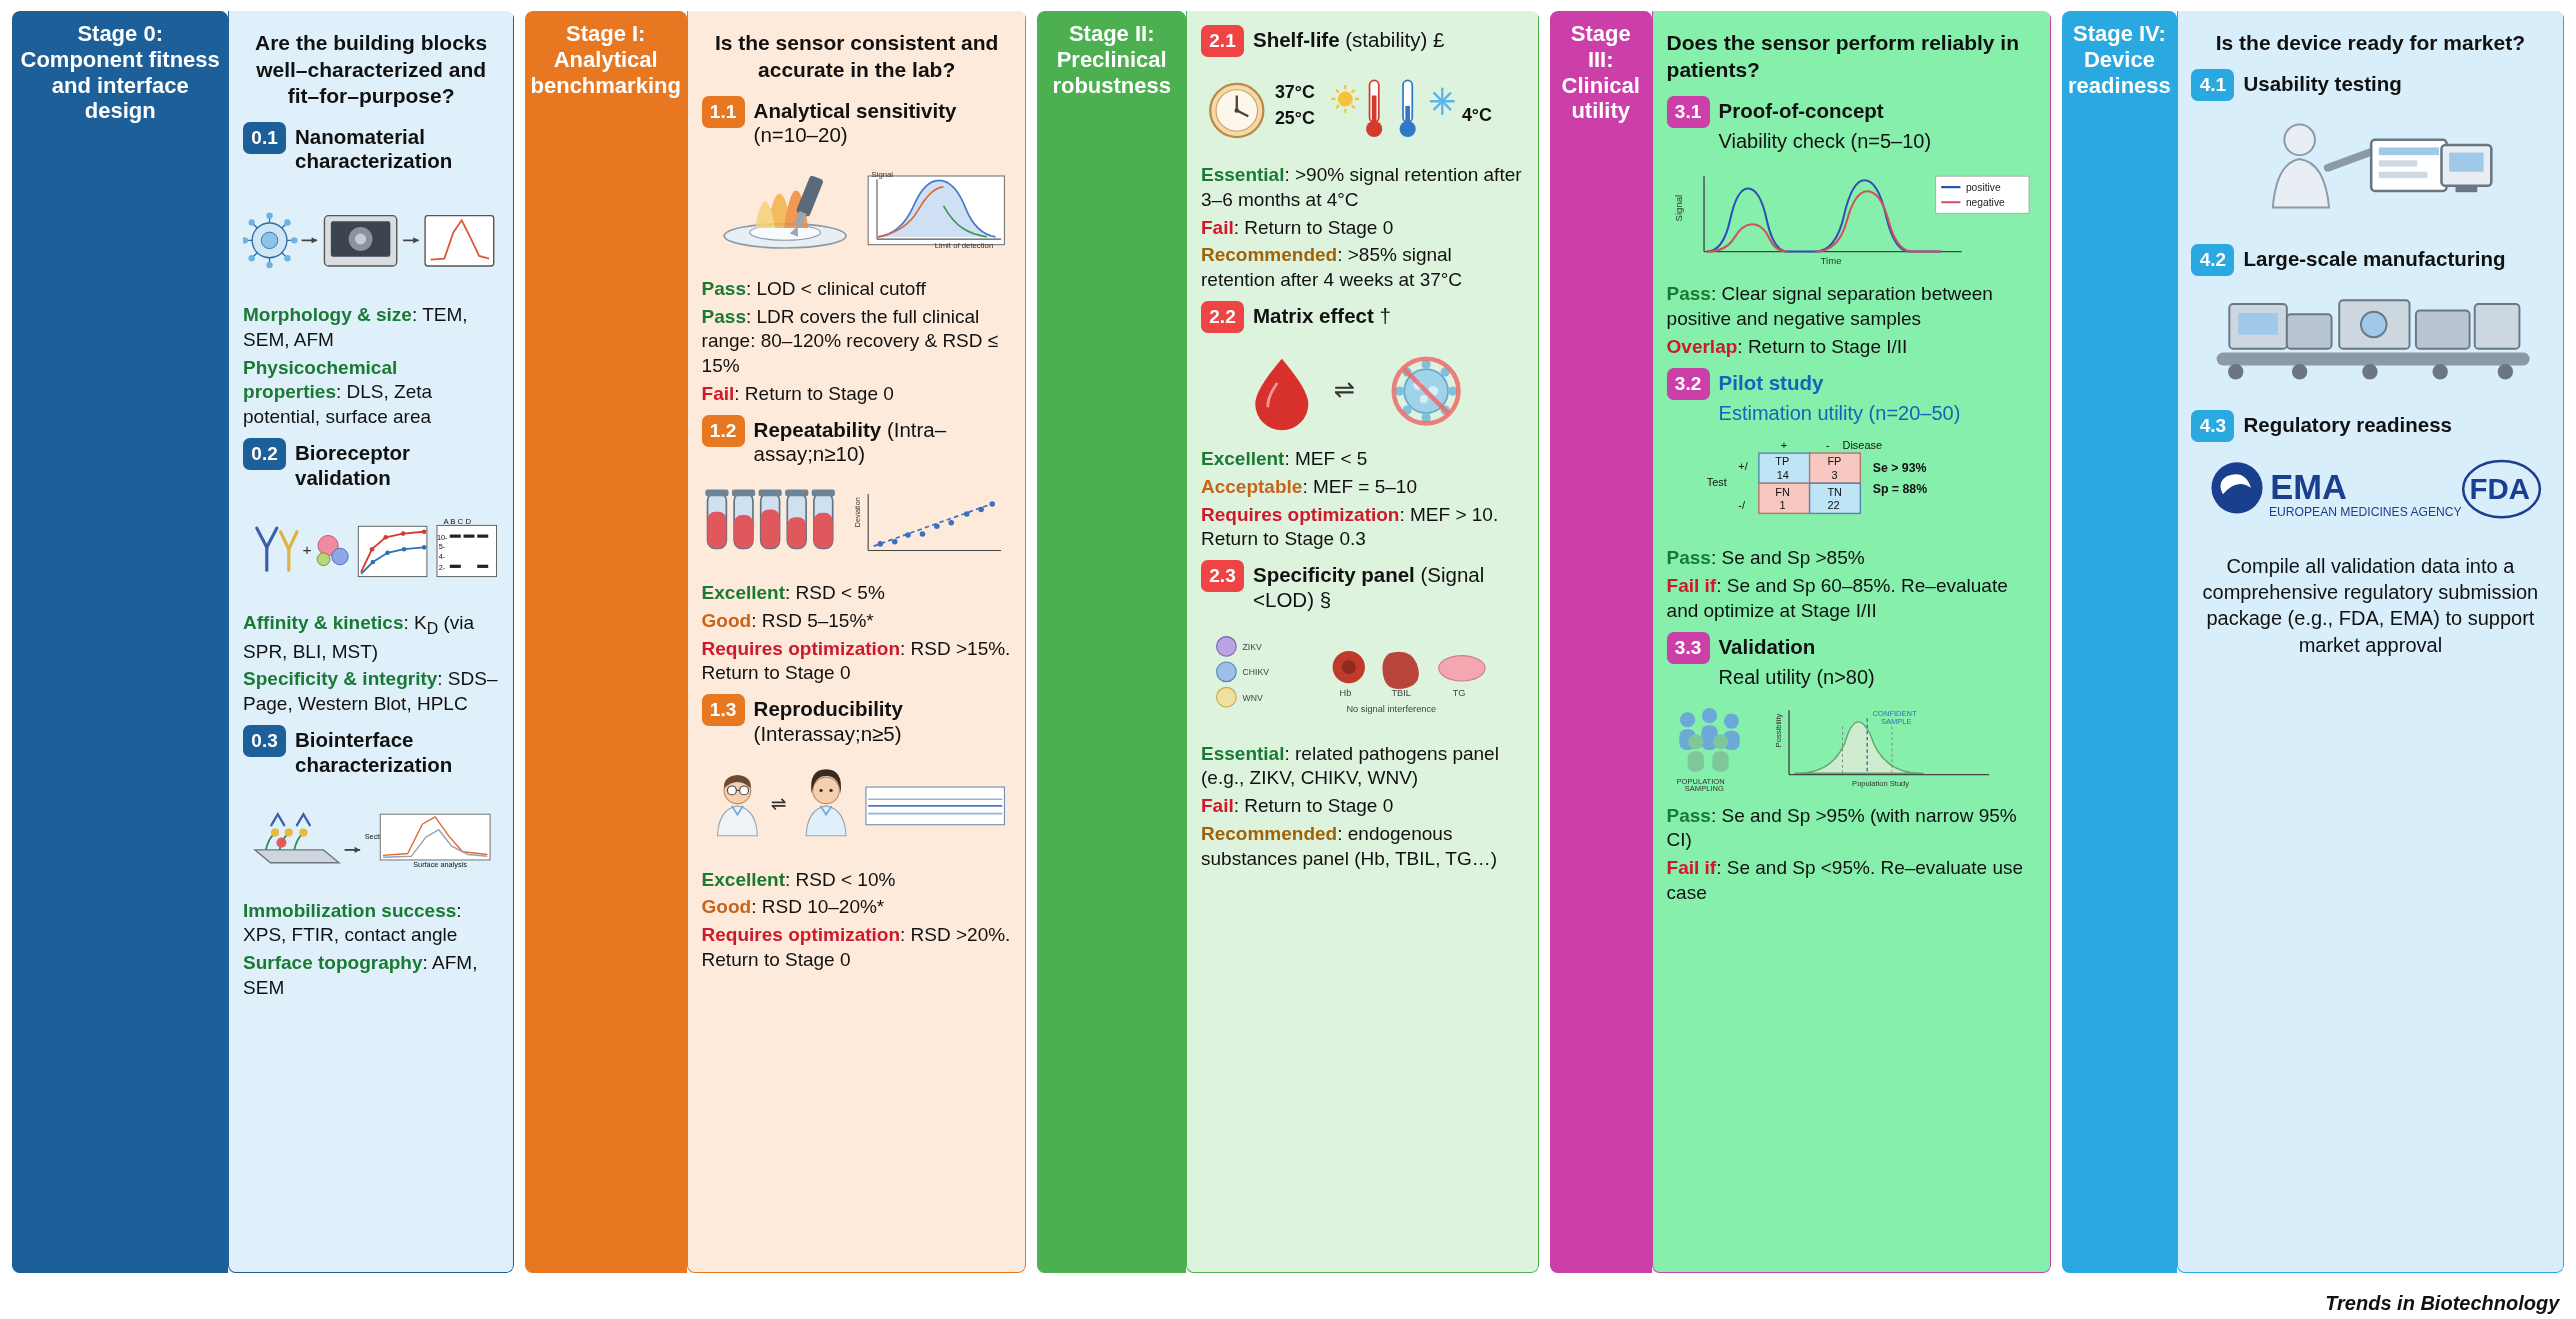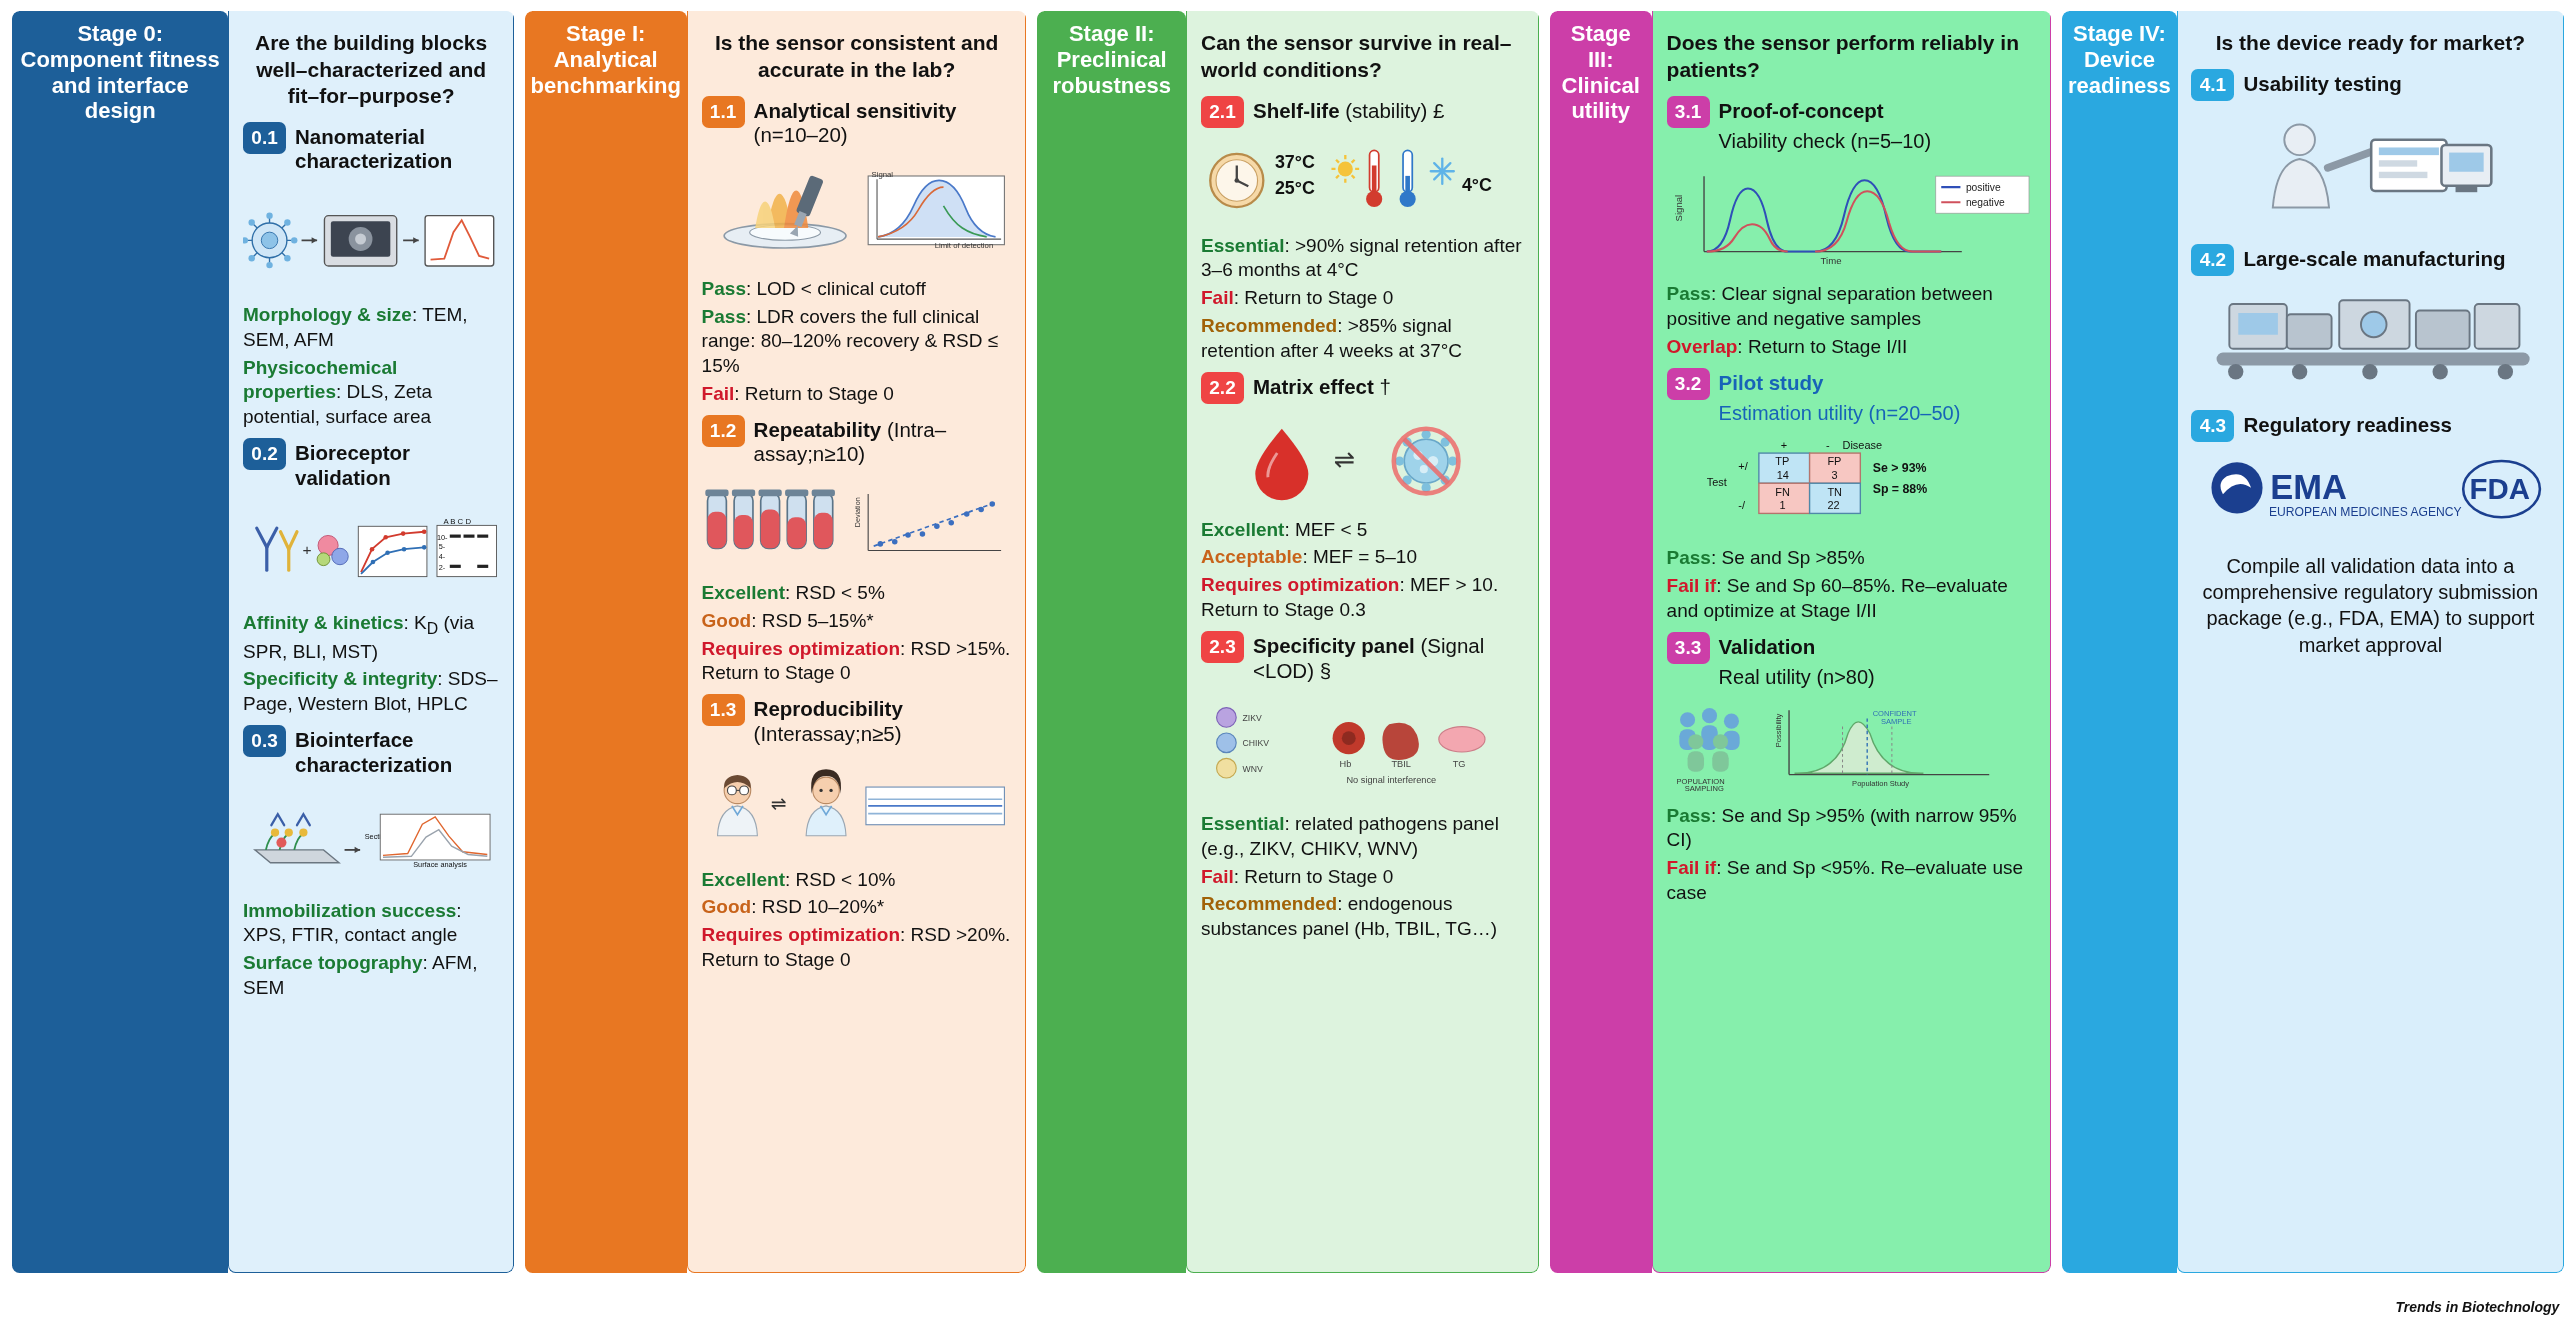--- a/index.html
+++ b/index.html
@@ -17,21 +17,21 @@
   .item-title{font-size:20.5px;font-weight:bold;line-height:1.2;color:#111;padding-top:3.8px;}
   .item-title .sub{font-weight:normal;}
   .item-sub{font-size:20px;line-height:1.2;color:#111;margin-left:52px;margin-top:1.5px;}
   .crit{font-size:19px;line-height:1.3;margin-top:7.6px;color:#111;}
   .crit p{margin:0 0 3px 0;}
   .k-green{color:#1a7a33;font-weight:bold;}
   .k-red{color:#d0182b;font-weight:bold;}
   .k-blue{color:#a16207;font-weight:bold;}
   .k-orange{color:#c8631a;font-weight:bold;}
   .art{margin:7.6px 0 4.6px 0;display:flex;align-items:center;justify-content:center;}
-  .footer{position:absolute;right:16.7px;bottom:4.6px;font-size:14px;font-weight:bold;color:#111;font-style:italic;}
+  .footer{position:absolute;right:16.7px;bottom:4.6px;font-size:20px;font-weight:bold;color:#111;font-style:italic;}
 
   
   .s0 .stage-header{background:#1d5f99;}
   .s0 .col-inner{background:#dff0fb;border-color:#1d5f99;}
   .s0 .badge{background:#1d5f99;}
   .s1 .stage-header{background:#e87722;}
   .s1 .col-inner{background:#fdeadb;border-color:#e87722;}
   .s1 .badge{background:#e87722;}
   .s2 .stage-header{background:#4caf50;}
   .s2 .col-inner{background:#ddf3de;border-color:#4caf50;}
@@ -336,21 +336,20 @@
             <p><span class="k-red">Requires optimization</span><span>: RSD &gt;20%. Return to Stage 0</span></p>
           </div>
         </div>
       </div>
     </div>
 
     <div class="col s2">
       <div class="stage-header" style="white-space:pre-line">Stage II:
 Preclinical robustness</div>
       <div class="col-inner">
-        <div class="stage-q left">Can the sensor survive in real–world conditions?</div>
 
         <div class="item">
           <div class="item-head">
             <div class="badge">2.1</div>
             <div class="item-title"><span>Shelf-life</span> <span class="sub">(stability) £</span></div>
           </div>
           <div class="art">
             <svg width="426" height="91" viewBox="0 0 560 120">
               <circle cx="62" cy="60" r="46" fill="#f6d9a8" stroke="#b88b4a" stroke-width="4"></circle>
               <circle cx="62" cy="60" r="36" fill="#fdf6ea" stroke="#c9a063" stroke-width="2"></circle>

